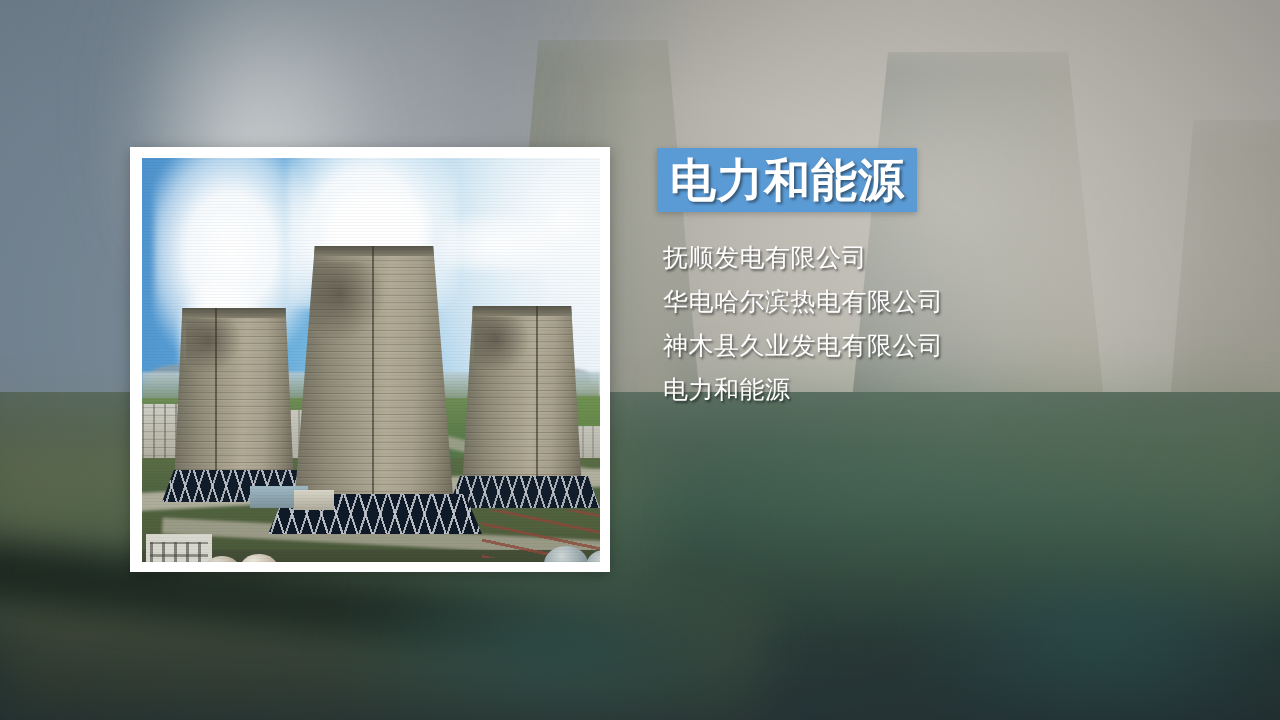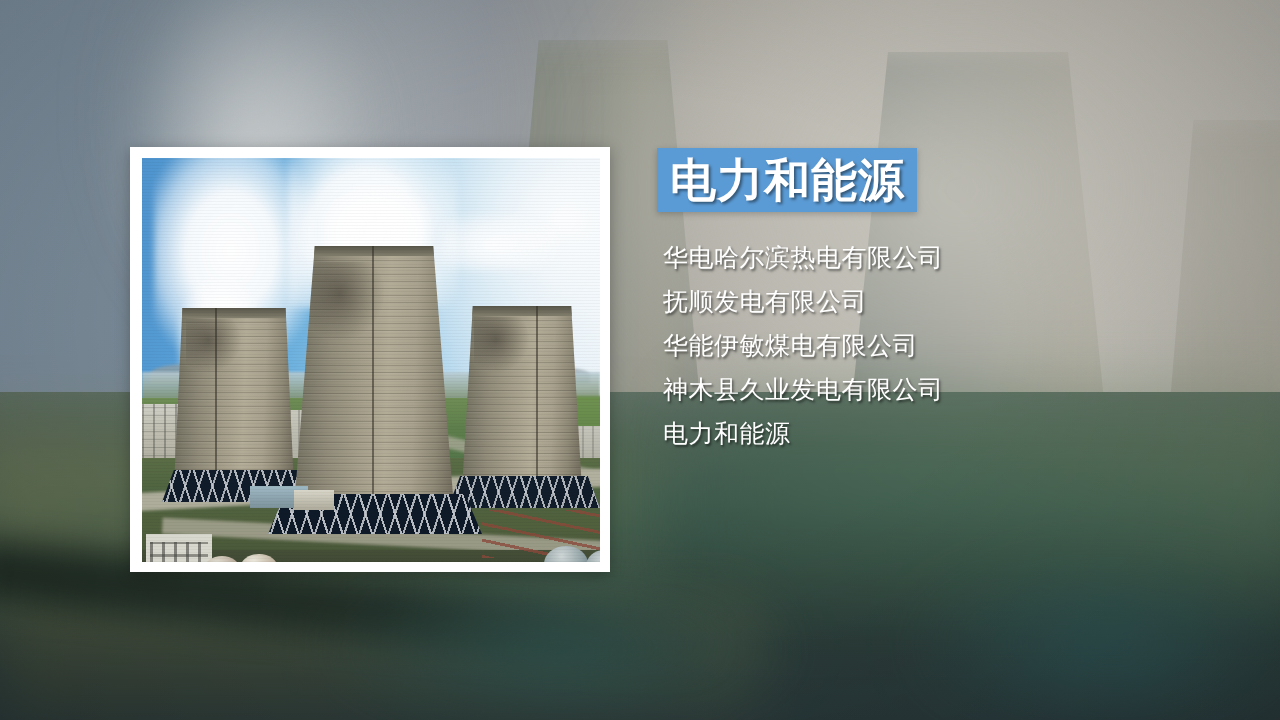--- a/index.html
+++ b/index.html
@@ -495,20 +495,19 @@
       <div class="p-tank4"></div>
       <div class="p-grain"></div>
     </div>
   </div>
 
   <div id="title-banner">
     <span id="title-text">电力和能源</span>
   </div>
 
   <div id="company-list">
+    <div class="company-item">抚顺发电有限公司</div>
     <div class="company-item">华电哈尔滨热电有限公司</div>
-    <div class="company-item">抚顺发电有限公司</div>
-    <div class="company-item">华能伊敏煤电有限公司</div>
     <div class="company-item">神木县久业发电有限公司</div>
     <div class="company-item">电力和能源</div>
   </div>
 
 </div>
 
 </body></html>

